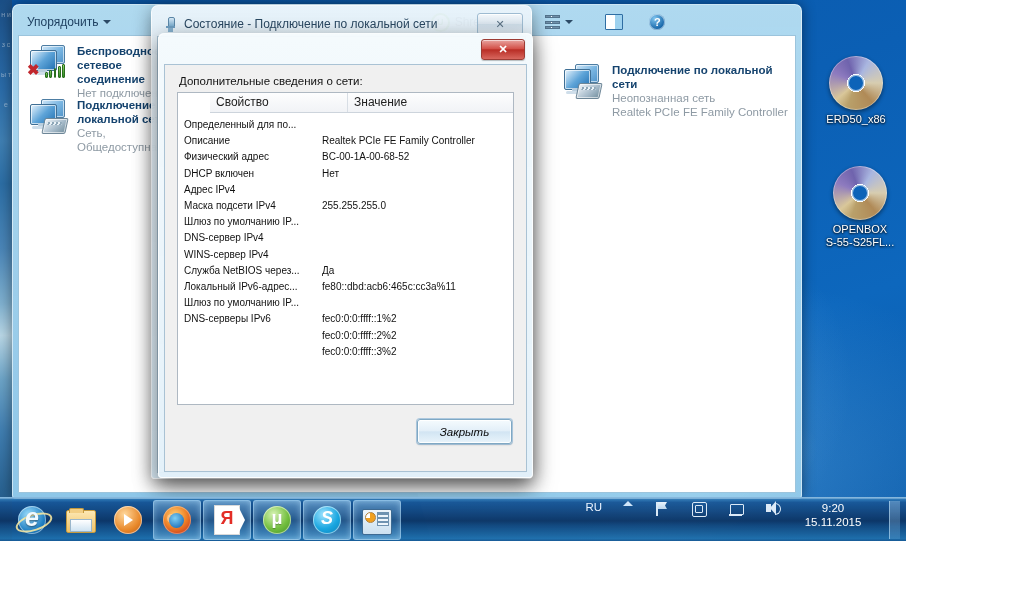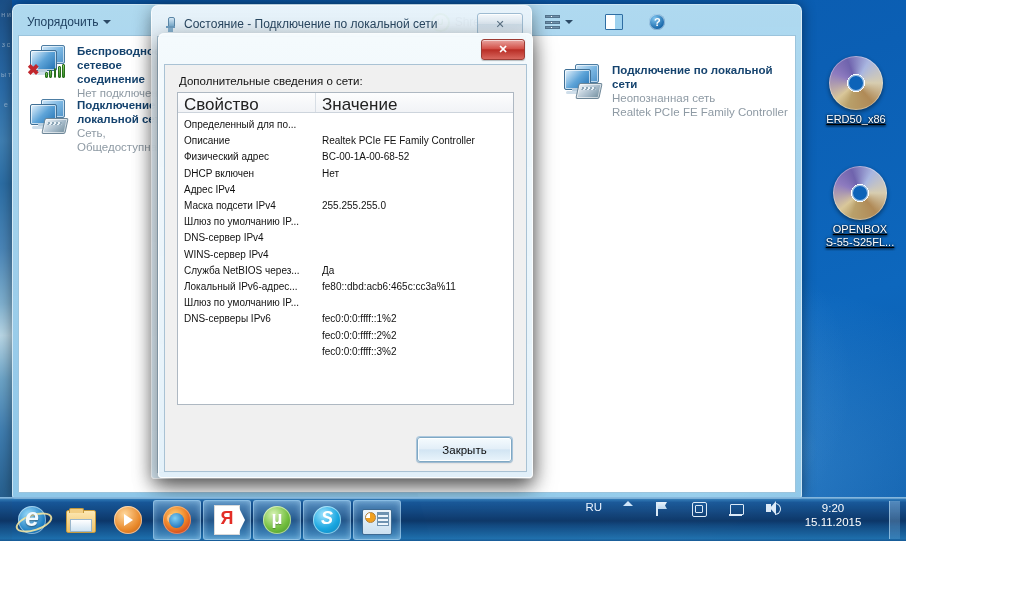--- a/index.html
+++ b/index.html
@@ -22,21 +22,21 @@
 
   
   .left-strip{position:absolute;left:0;top:0;width:12px;height:541px;
     background:linear-gradient(180deg,#1b4f86 0%,#2a6ba8 16%,#3f7fb3 26%,#2c6ea5 34%,
       #4b86b8 46%,#7fb0cf 56%,#b9d7e6 62%,#6ea5c8 70%,#3f7db0 80%,#27608f 92%,#1d4a78 100%);}
   .left-strip .glyphs{position:absolute;left:0;top:0;width:12px;height:541px;
     font-size:7px;color:rgba(255,255,255,.45);line-height:30px;text-align:center;
     font-family:"Liberation Sans",sans-serif;}
 
   
-  .deskicon{position:absolute;width:96px;text-align:center;text-decoration:underline;}
+  .deskicon{position:absolute;width:96px;text-align:center;}
   .deskicon .cd{width:54px;height:54px;margin:0 auto 3px auto;border-radius:50%;
     background:
       radial-gradient(circle at 50% 50%, #ffffff 0 9px, rgba(255,255,255,0) 9px),
       conic-gradient(from 200deg, #b9a06a 0deg, #d9c79a 30deg, #8e7bbf 95deg,
         #6f63ad 140deg, #a9b6e0 190deg, #d7cdb0 250deg, #b08a57 300deg, #b9a06a 360deg);
     box-shadow:0 2px 4px rgba(0,0,0,.45), inset 0 0 0 1px rgba(255,255,255,.35);
     position:relative;}
   .deskicon .cd:after{content:"";position:absolute;left:50%;top:50%;width:16px;height:16px;
     margin:-8px 0 0 -8px;border-radius:50%;background:#0d63b8;
     box-shadow:inset 0 0 0 1px rgba(255,255,255,.6);}
@@ -133,28 +133,28 @@
     background:linear-gradient(180deg,#e8a5a0,#d4524a 45%,#b92e26 52%,#d8675e);
     border:1px solid #9d3b34;display:flex;align-items:center;justify-content:center;
     color:#fff;font-size:11px;font-weight:bold;
     box-shadow:inset 0 1px 0 rgba(255,255,255,.55),0 1px 1px rgba(0,0,0,.25);}
 
   .dlg-label{font-size:11.5px;color:#111;margin:0 0 5px 2px;}
   .proplist{position:relative;background:#fff;border:1px solid #aeb8c2;height:313px;
     box-sizing:border-box;overflow:hidden;}
   .proplist .hdr{display:flex;height:19px;
     background:linear-gradient(180deg,#fdfdfe,#f1f3f6);border-bottom:1px solid #cdd4dc;
-    font-size:17px;color:#222;}
+    font-size:12px;color:#222;margin-left:32px;}
   .proplist .hdr .c1{width:138px;padding:2px 0 0 6px;box-sizing:border-box;border-right:1px solid #d8dee5;}
   .proplist .hdr .c2{flex:1;padding:2px 0 0 6px;box-sizing:border-box;}
   .rows{padding:4px 0 0 0;}
   .row{display:flex;font-size:10px;color:#111;line-height:16.2px;}
   .row .k{width:138px;padding-left:6px;box-sizing:border-box;white-space:nowrap;overflow:hidden;}
   .row .v{flex:1;padding-left:6px;box-sizing:border-box;white-space:nowrap;}
-  .dlg-footer{display:flex;justify-content:flex-end;margin-top:32px;padding-right:2px;}
+  .dlg-footer{display:flex;justify-content:flex-end;margin-top:14px;padding-right:2px;font-style:italic;}
   .btn{min-width:73px;height:23px;padding:0 10px;border-radius:3px;font-size:11.5px;color:#0b0b0b;
     background:linear-gradient(180deg,#f5fbfe,#e3eff8 46%,#d2e5f3 52%,#e9f4fb);
     border:1px solid #7fa8c4;display:flex;align-items:center;justify-content:center;
     box-shadow:inset 0 0 0 1px rgba(255,255,255,.85),0 0 0 1px rgba(120,170,210,.55),
       0 1px 2px rgba(0,0,0,.18);}
 
   
   .rightnet{position:absolute;left:543px;top:27px;display:flex;gap:10px;align-items:flex-start;}
 
   

